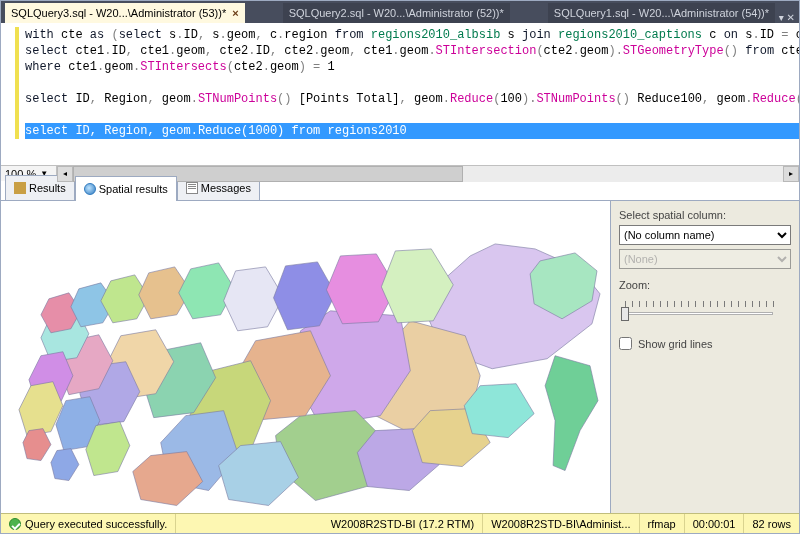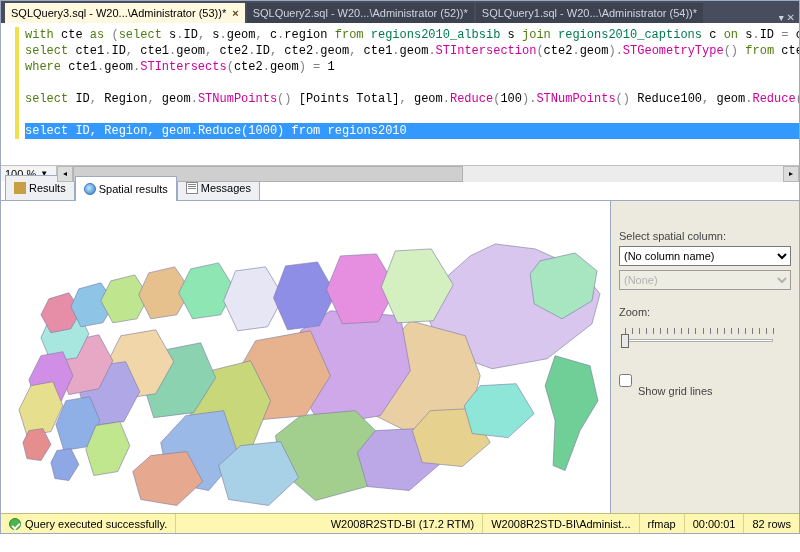--- a/index.html
+++ b/index.html
@@ -4,30 +4,30 @@
 <style>
   * { box-sizing: border-box; margin: 0; padding: 0; }
   html, body { width: 800px; height: 552px; overflow: hidden; font-family: "Segoe UI", Tahoma, sans-serif; font-size: 11px; background: #fff; }
 
   .root { display: flex; flex-direction: column; width: 800px; height: 534px; border: 1px solid #9daac1; }
 
   
   .tabstrip { display: flex; height: 22px; background: #474d5d; align-items: flex-end; padding-left: 4px; gap: 2px; }
   .doc-tab { display: flex; align-items: center; height: 20px; padding: 0 6px; font-size: 11px; cursor: pointer; white-space: nowrap; }
   .doc-tab.active { background: #fff9e0; color: #000; }
-  .doc-tab.inactive { background: #3d4250; color: #cfd3dc; }
+  .doc-tab.inactive { background: #3d4250; color: #cfd3dc; margin-left: 36px; }
   .doc-tab .close { margin-left: 6px; font-weight: bold; color: #6a3c16; }
   .tabstrip .overflow { margin-left: auto; margin-right: 4px; color: #cfd3dc; font-size: 10px; display: flex; gap: 4px; }
 
   
   .editor-wrap { position: relative; height: 142px; background: #fff; overflow: hidden; }
   .editor-gutter { position: absolute; left: 0; top: 0; width: 20px; height: 100%; background: #fff; border-right: 4px solid #fff; }
   .editor-gutter .bar { position: absolute; left: 14px; top: 4px; width: 4px; background: #f0e050; }
   .editor { position: absolute; left: 24px; right: 0; top: 4px; font-family: Consolas, "Courier New", monospace; font-size: 12px; line-height: 16px; white-space: pre; color: #000; }
-  .kw { color: #4d7c0f; }
+  .kw { color: #0f172a; }
   .func { color: #cc0099; }
   .tbl { color: #007a4d; }
   .gray { color: #808080; }
   .sel { background: #3399ff; color: #fff; }
   .sel .kw, .sel .func, .sel .tbl, .sel .gray, .sel .num { color: #fff; }
 
   
   .zoom-row { display: flex; align-items: center; height: 16px; background: #f4f4f4; border-top: 1px solid #c0c0c0; }
   .zoom-box { width: 56px; height: 16px; display: flex; align-items: center; padding-left: 4px; border-right: 1px solid #c0c0c0; cursor: pointer; }
   .zoom-box .caret { margin-left: 4px; font-size: 8px; }
@@ -40,21 +40,21 @@
   
   .result-tabstrip { display: flex; align-items: flex-end; height: 20px; background: #fff; border-bottom: 1px solid #9daac1; padding-left: 4px; gap: 0; }
   .res-tab { display: flex; align-items: center; gap: 3px; height: 19px; padding: 12px 8px; border: 1px solid #9daac1; border-bottom: none; background: #eef0f4; font-size: 11px; cursor: pointer; }
   .res-tab.active { background: #fff; position: relative; top: 1px; height: 20px; }
   .res-tab .ico { width: 12px; height: 12px; display: inline-block; }
 
   
   .results-body { flex: 1; display: flex; background: #fff; }
   .map-pane { flex: 1; border-right: 1px solid #9daac1; position: relative; background: #fff; }
   .side-pane { width: 188px; background: #eceadf; padding: 8px 8px; display: flex; flex-direction: column; gap: 4px; }
-  .side-pane label { color: #444; margin-top: 21px; }
+  .side-pane label { color: #444; }
   .side-pane label.disabled { color: #9a9a9a; }
   .side-pane select { width: 100%; height: 20px; font-size: 11px; background: #fff; border: 1px solid #7a7a7a; }
   .side-pane select.disabled { color: #9a9a9a; background: #f0efe6; }
   .zoom-slider-row { display: flex; align-items: center; height: 28px; }
   .zoom-slider { position: relative; width: 160px; height: 24px; }
   .zoom-slider .track { position: absolute; left: 6px; right: 6px; top: 15px; height: 3px; background: #fff; border: 1px solid #b0b0b0; }
   .zoom-slider .ticks { position: absolute; left: 6px; right: 6px; top: 4px; height: 8px; }
   .zoom-slider .tick { position: absolute; top: 0; width: 1px; height: 6px; background: #7a7a7a; }
   .zoom-slider .thumb { position: absolute; top: 10px; width: 8px; height: 14px; background: #e8e8e8; border: 1px solid #6a6a6a; }
   .chk-row { display: flex; align-items: center; gap: 6px; margin-top: 10px; }
@@ -177,21 +177,21 @@
     <div class="side-pane">
       <label>Select spatial column:</label>
       <select>
         <option>(No column name)</option>
       </select>
 
       <select class="disabled" disabled="">
         <option>(None)</option>
       </select>
 
-      <label style="margin-top:12px">Zoom:</label>
+      <label style="margin-top:6px">Zoom:</label>
       <div class="zoom-slider-row">
         <div class="zoom-slider">
           <div class="ticks" id="zoom-ticks">
               <div class="tick" style="left: 0%;"></div>
               <div class="tick" style="left: 4.7619%;"></div>
               <div class="tick" style="left: 9.52381%;"></div>
               <div class="tick" style="left: 14.2857%;"></div>
               <div class="tick" style="left: 19.0476%;"></div>
               <div class="tick" style="left: 23.8095%;"></div>
               <div class="tick" style="left: 28.5714%;"></div>

